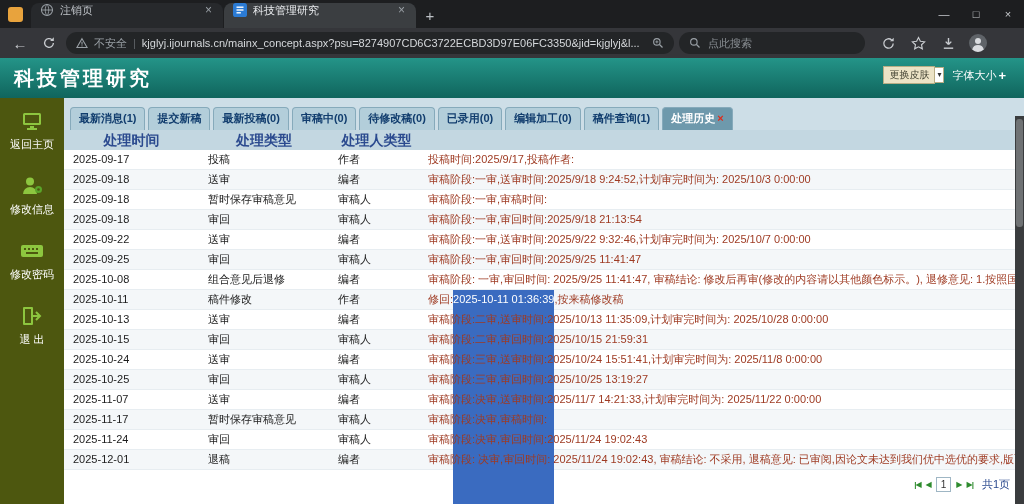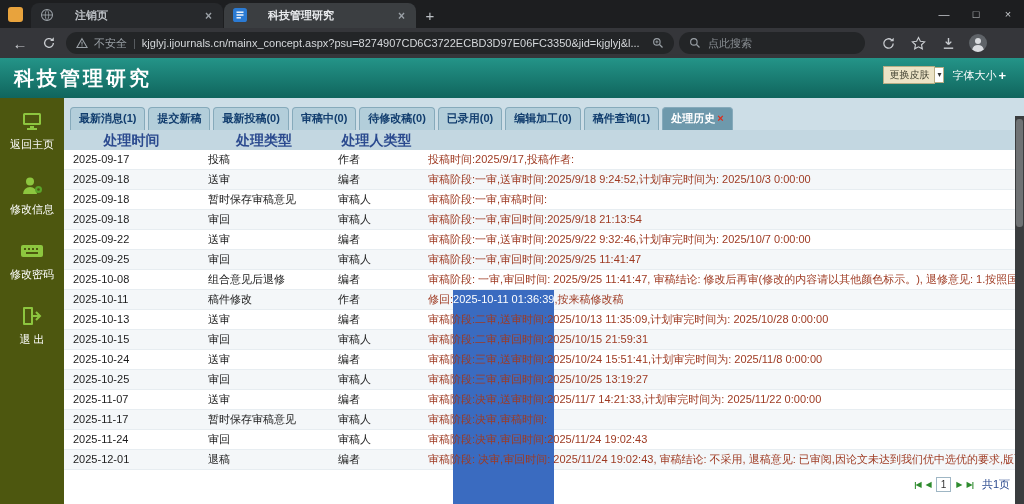--- a/index.html
+++ b/index.html
@@ -4,21 +4,21 @@
 <style>
   * { margin:0; padding:0; box-sizing:border-box; }
   html,body { width:1024px; height:504px; overflow:hidden; }
   body { font-family:"Liberation Sans","DejaVu Sans",sans-serif; background:#cfdfe8; }
   .screen { width:1024px; height:504px; position:relative; overflow:hidden; }
 
   
   .tabstrip { height:28px; background:#1d1e20; display:flex; align-items:flex-end; padding-left:6px; position:relative; }
   .app-icon { width:15px; height:15px; background:#e8a33d; border-radius:3px; margin:0 8px 6px 2px; }
   .btabs { display:flex; align-items:flex-end; }
-  .btab { width:192px; height:25px; display:flex; align-items:center; gap:21px; padding:0 9px; border-radius:8px 8px 0 0; font-size:11px; color:#bdc1c6; background:#27292c; margin-right:1px; overflow:hidden;font-weight:bold; }
+  .btab { width:192px; height:25px; display:flex; gap:6px; padding:0 9px; border-radius:8px 8px 0 0; font-size:11px; color:#bdc1c6; background:#27292c; margin-right:1px; overflow:hidden; }
   .btab.active { background:#3b3e41; color:#e8eaed; }
   .btab .btab-title { flex:1; white-space:nowrap; overflow:hidden; text-overflow:ellipsis; }
   .btab .btab-close { font-size:12px; color:#9aa0a6; padding:0 2px; }
   .newtab-btn { color:#bdc1c6; font-size:15px; width:26px; height:25px; display:flex; align-items:center; justify-content:center; }
   .win-controls { position:absolute; right:0; top:0; height:28px; display:flex; }
   .win-btn { width:32px; height:28px; display:flex; align-items:center; justify-content:center; color:#c8cbce; font-size:11px; }
 
   .toolbar { height:30px; background:#35363a; display:flex; align-items:center; padding:0 8px; gap:5px; }
   .nav-btn { width:24px; height:24px; display:flex; align-items:center; justify-content:center; color:#c9ccd0; font-size:15px; border-radius:50%; }
   .url-pill { width:608px; height:22px; background:#232527; border-radius:11px; display:flex; align-items:center; padding:0 10px; gap:6px; font-size:11px; color:#9aa0a6; }

